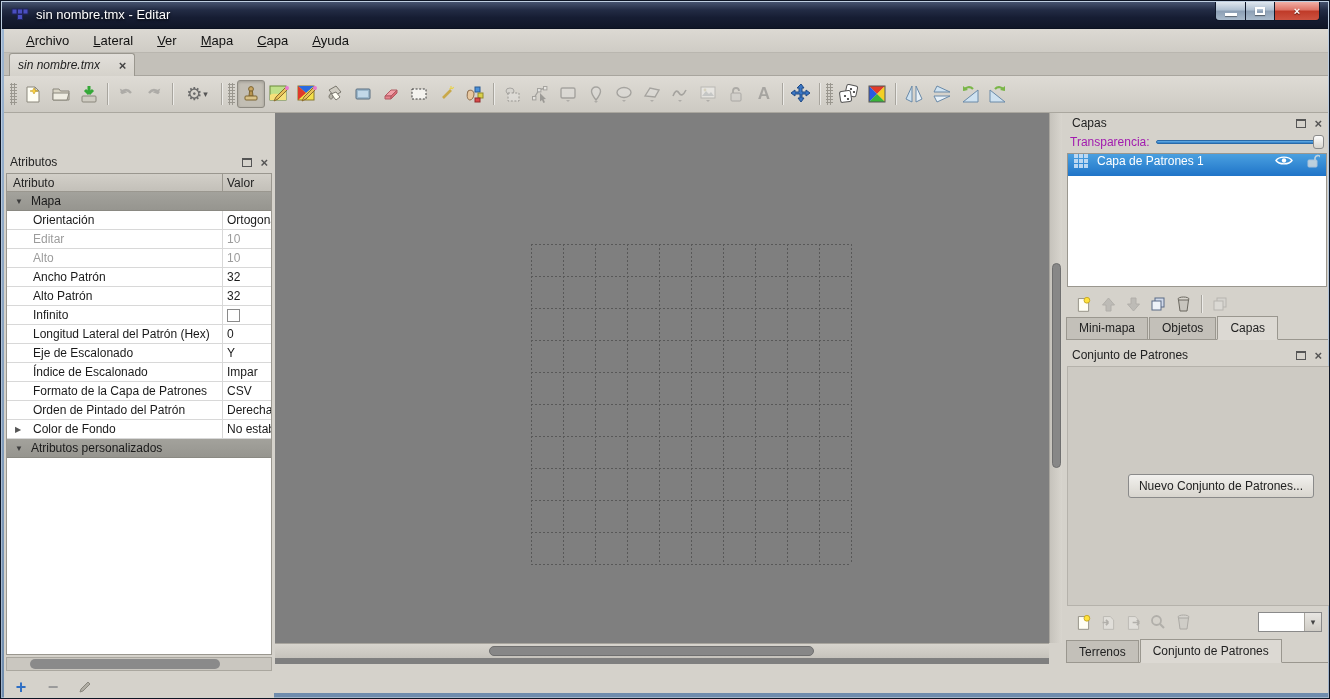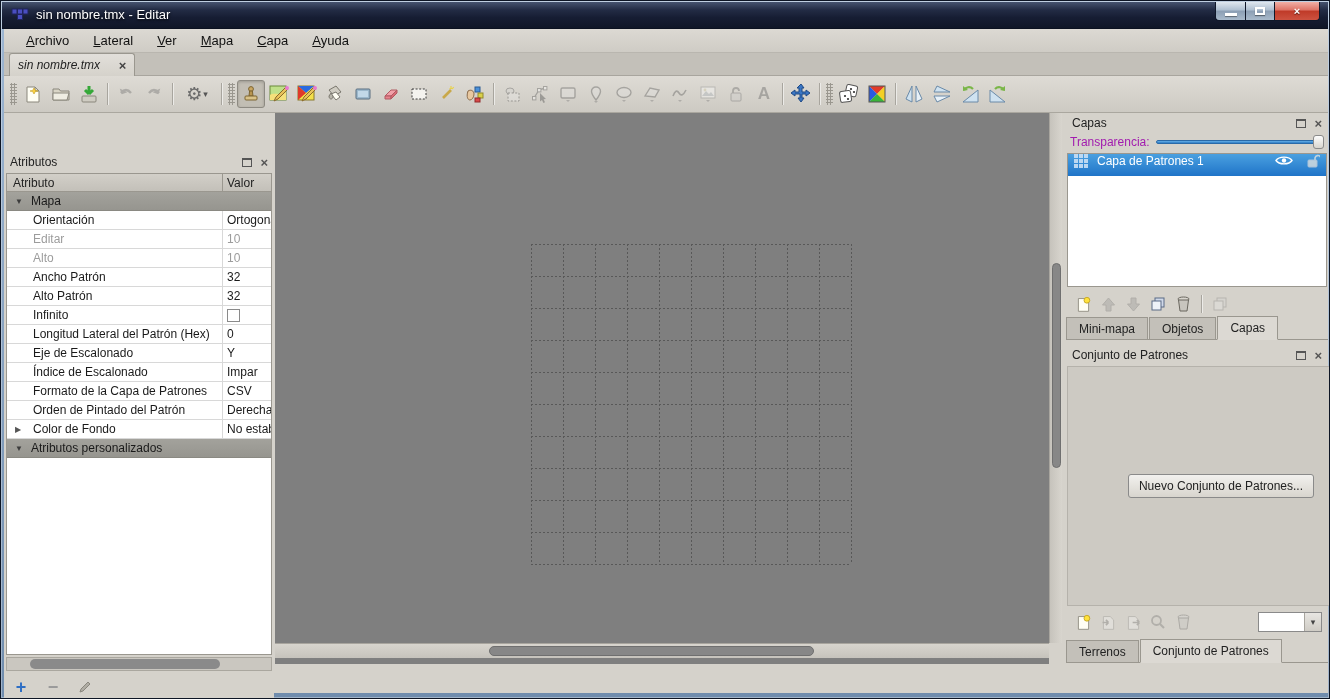--- a/index.html
+++ b/index.html
@@ -92,21 +92,21 @@
   #layerlist{position:absolute;left:1px;top:40px;width:260px;height:134px;background:#fff;border:1px solid #9a978f;}
   .layer-row{height:22px;display:flex;align-items:flex-start;padding:0 6px;font-size:12px;}
   .layer-row.selected{background:linear-gradient(#4aa0e0,#1f74c8);color:#fff;}
   .layer-row .lname{margin-left:8px;}
   .layer-row .spacer{flex:1;}
   #layer-buttons{position:absolute;left:6px;top:180px;display:flex;align-items:center;gap:3px;}
   .dock-tabs{position:absolute;left:0;right:0;display:flex;align-items:flex-end;border-bottom:1px solid #9a978f;}
   .dock-tab{height:22px;padding:0 12px;display:flex;align-items:center;font-size:12px;color:#222;
     background:#c3c0b9;border:1px solid #9a978f;border-bottom:none;margin-right:1px;}
   .dock-tab.active{background:#dcd9d3;height:24px;border-bottom:1px solid #dcd9d3;margin-bottom:-1px;}
-  #layers-tabs{top:203px;}
+  #layers-tabs{top:203px;align-items:center;}
   #tileset-header{position:absolute;left:0;top:232px;right:0;}
   #tileset-area{position:absolute;left:1px;top:253px;width:308px;height:240px;background:#cdcac3;border:1px solid #b5b2ab;
     display:flex;align-items:center;justify-content:center;}
   #new-tileset-btn{font-size:12px;color:#222;background:linear-gradient(#f2f1ee,#d8d5ce);border:1px solid #8a8a8a;
     border-radius:3px;padding:4px 10px;}
   #tileset-buttons{position:absolute;left:6px;top:498px;display:flex;align-items:center;gap:3px;}
   #tileset-combo{position:absolute;right:6px;top:499px;width:64px;height:20px;background:#fff;border:1px solid #8a8a8a;
     display:flex;align-items:center;}
   #tileset-combo .arrow-btn{margin-left:auto;width:17px;height:100%;background:linear-gradient(#e8e6e2,#cfccc5);
     border-left:1px solid #a8a59e;display:flex;align-items:center;justify-content:center;font-size:9px;color:#444;}

